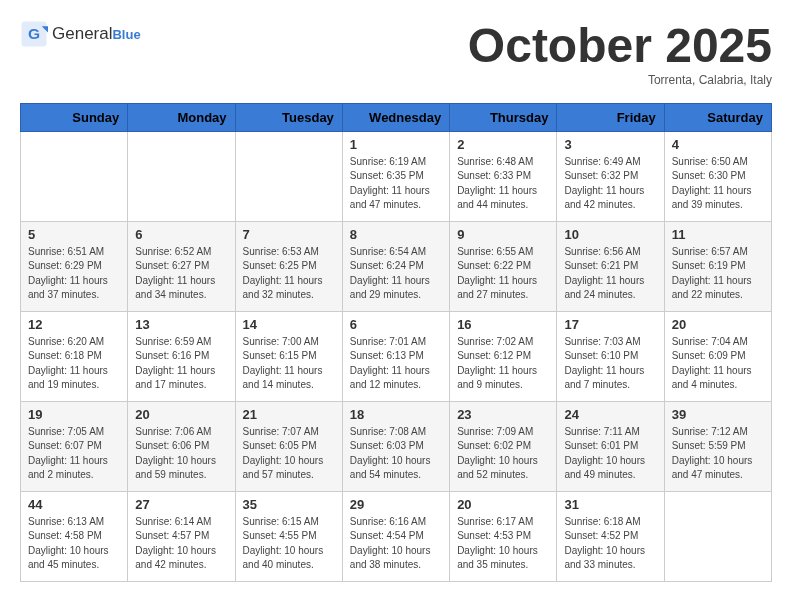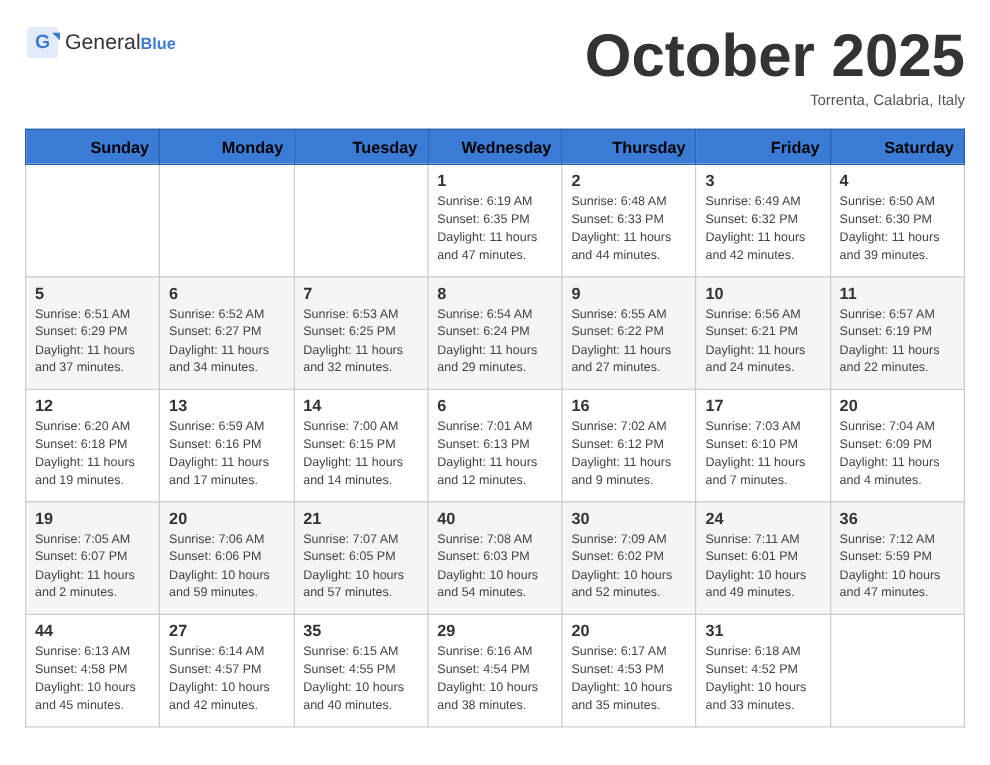--- a/index.html
+++ b/index.html
@@ -267,42 +267,42 @@
 and 59 minutes.</div>
         </td>
         <td>
           <div class="day-number">21</div>
           <div class="day-info">Sunrise: 7:07 AM
 Sunset: 6:05 PM
 Daylight: 10 hours
 and 57 minutes.</div>
         </td>
         <td>
-          <div class="day-number">40</div>
+          <div class="day-number">18</div>
           <div class="day-info">Sunrise: 7:08 AM
 Sunset: 6:03 PM
 Daylight: 10 hours
 and 54 minutes.</div>
         </td>
         <td>
-          <div class="day-number">30</div>
+          <div class="day-number">23</div>
           <div class="day-info">Sunrise: 7:09 AM
 Sunset: 6:02 PM
 Daylight: 10 hours
 and 52 minutes.</div>
         </td>
         <td>
           <div class="day-number">24</div>
           <div class="day-info">Sunrise: 7:11 AM
 Sunset: 6:01 PM
 Daylight: 10 hours
 and 49 minutes.</div>
         </td>
         <td>
-          <div class="day-number">36</div>
+          <div class="day-number">39</div>
           <div class="day-info">Sunrise: 7:12 AM
 Sunset: 5:59 PM
 Daylight: 10 hours
 and 47 minutes.</div>
         </td>
       </tr>
       <tr class="row-white">
         <td>
           <div class="day-number">44</div>
           <div class="day-info">Sunrise: 6:13 AM

